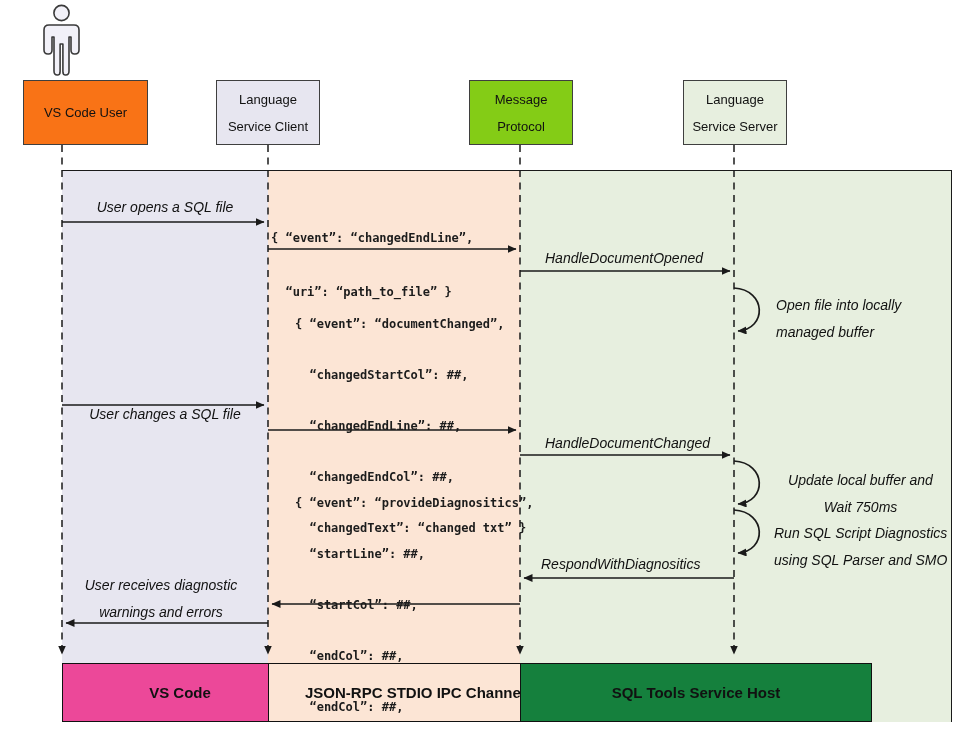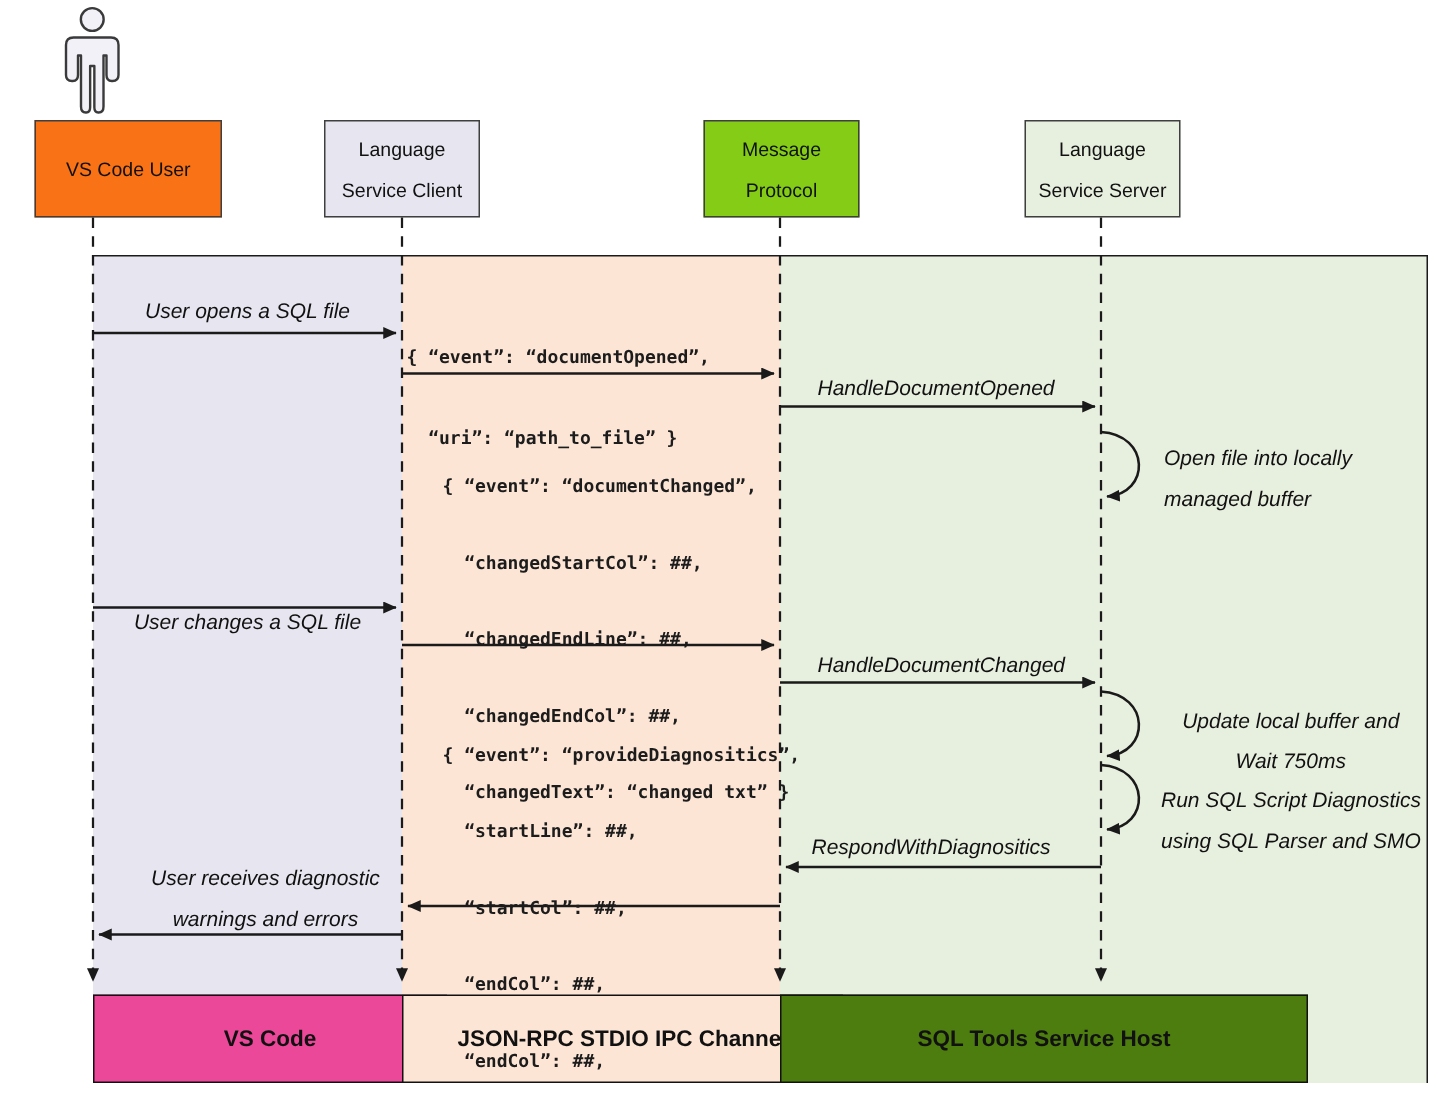--- a/index.html
+++ b/index.html
@@ -29,21 +29,21 @@
   <div class="lane" style="left:62px;width:206px;background:#E7E6F0;"></div>
   <div class="lane" style="left:268px;width:252px;background:#FCE5D5;"></div>
   <div class="lane" style="left:520px;width:432px;background:#E7EFDF;border-right:1.6px solid #1a1a1a;"></div>
 
   <div class="bbox" style="left:62px;width:236px;background:#ec4899;">
     <span>VS Code</span>
   </div>
   <div class="bbox" style="left:268px;width:294px;background:#FCE5D5;">
     <span>JSON-RPC STDIO IPC Channel</span>
   </div>
-  <div class="bbox" style="left:520px;width:352px;background:#4d7c0f;">
+  <div class="bbox" style="left:520px;width:352px;background:#15803d;">
     <span>SQL Tools Service Host</span>
   </div>
 
   <div class="abox" style="left:8px;top:80px;width:125px;height:65px;background:#f97316;margin-left:15px;">
     <div>VS Code User</div>
   </div>
   <div class="abox" style="left:216px;top:80px;width:104px;height:65px;background:#E7E6F0;">
     <div>Language</div>
     <div>Service Client</div>
   </div>
@@ -89,21 +89,21 @@
 
     <g stroke="#1a1a1a" stroke-width="1.7" fill="none">
       <path d="M734 288 C767 290 767 329 738 331" marker-end="url(#arr)"></path>
       <path d="M734 461 C767 463 767 502 738 504" marker-end="url(#arr)"></path>
       <path d="M734 510 C767 512 767 551 738 553" marker-end="url(#arr)"></path>
     </g>
   </svg>
 
   <div class="mlabel centered" style="left:62px;top:198px;width:206px;">User opens a SQL file</div>
   <div class="mlabel centered" style="left:62px;top:381px;width:206px;margin-top:24px;">User changes a SQL file</div>
-  <div class="mlabel centered twoline" style="left:74px;top:572px;width:206px;">
+  <div class="mlabel centered twoline" style="left:58px;top:572px;width:206px;">
     <div>User receives diagnostic</div>
     <div>warnings and errors</div>
   </div>
   <div class="mlabel" style="left:545px;top:434px;">HandleDocumentChanged</div>
   <div class="mlabel" style="left:545px;top:249px;">HandleDocumentOpened</div>
   <div class="mlabel" style="left:541px;top:555px;">RespondWithDiagnositics</div>
 
   <div class="mlabel twoline" style="left:776px;top:292px;width:190px;">
     <div>Open file into locally</div>
     <div>managed buffer</div>
@@ -111,21 +111,21 @@
   <div class="mlabel twoline centered" style="left:768px;top:467px;width:185px;">
     <div>Update local buffer and</div>
     <div>Wait 750ms</div>
   </div>
   <div class="mlabel twoline" style="left:774px;top:520px;width:200px;">
     <div>Run SQL Script Diagnostics</div>
     <div>using SQL Parser and SMO</div>
   </div>
 
   <div class="payload" style="left:271px;top:197px;">
-    <div class="pl26">{ “event”: “documentOpened”,</div>
+    <div class="pl26">{ “event”: “changedEndLine”,</div>
     <div class="pl26">  “uri”: “path_to_file” }</div>
   </div>
   <div class="payload" style="left:271px;top:285px;">
     <div class="pl">{ “event”: “documentChanged”,</div>
     <div class="pl">  “changedStartCol”: ##,</div>
     <div class="pl">  “changedEndLine”: ##,</div>
     <div class="pl">  “changedEndCol”: ##,</div>
     <div class="pl">  “changedText”: “changed txt” }</div>
   </div>
   <div class="payload" style="left:271px;top:464px;">

